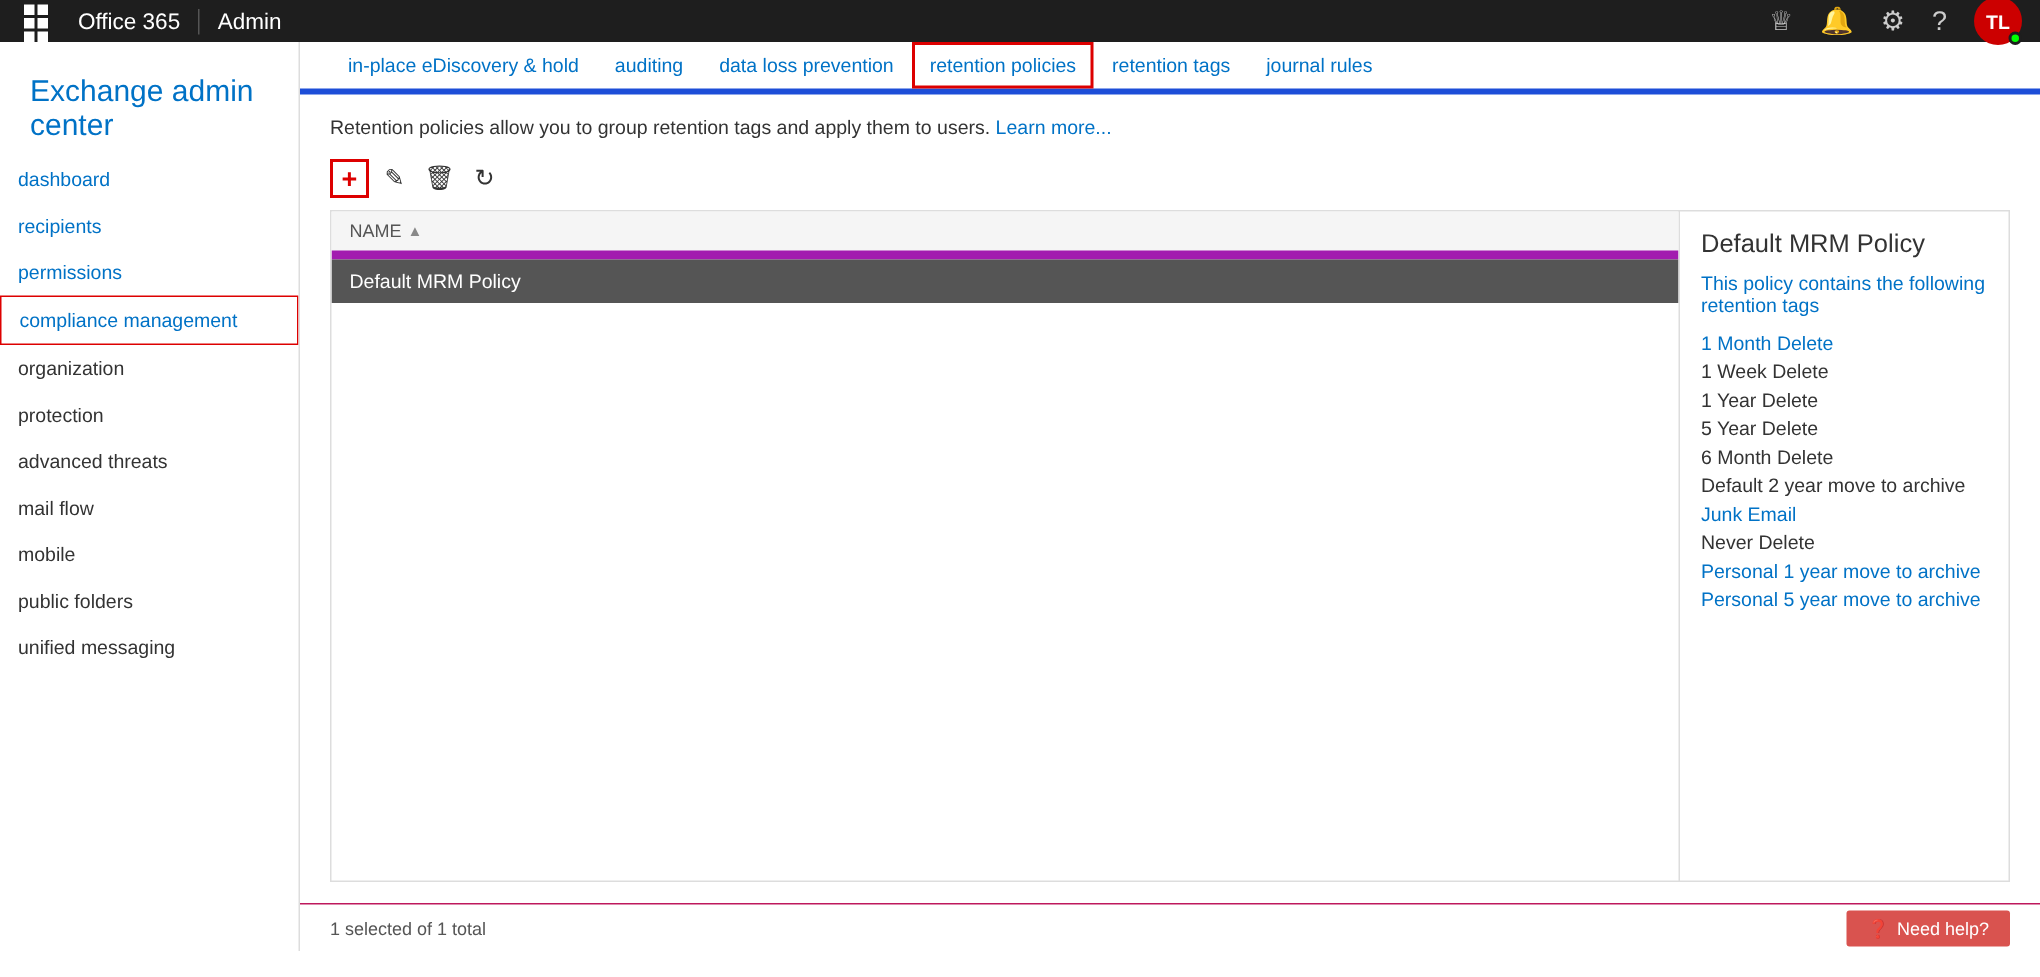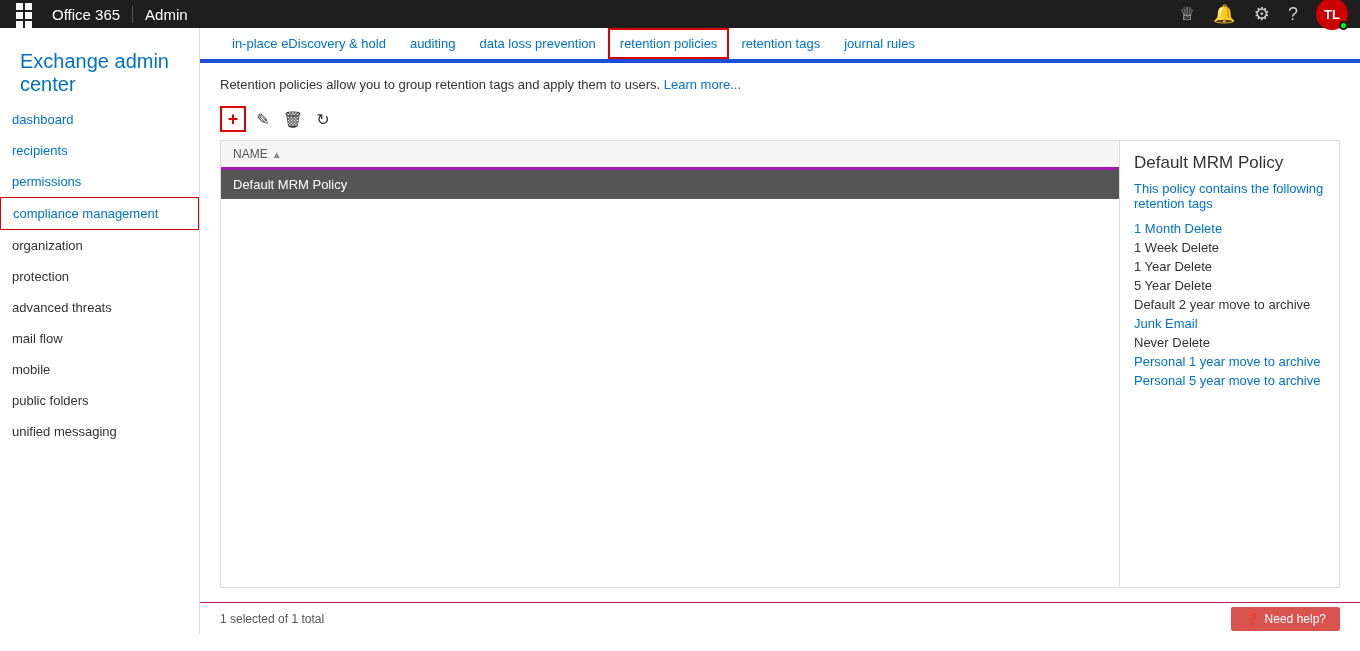--- a/index.html
+++ b/index.html
@@ -164,21 +164,21 @@
 
     .list-panel {
       width: 900px;
       display: flex;
       flex-direction: column;
       border: 1px solid #ddd;
       overflow: hidden;
     }
     .list-header {
       background: #f5f5f5;
-      border-bottom: 3px solid #a21caf;
+      border-bottom: 6px solid #a21caf;
       padding: 6px 12px;
       font-size: 12px;
       color: #555;
       display: flex;
       align-items: center;
       gap: 4px;
     }
     .list-header-arrow {
       font-size: 10px; color: #888;
     }
@@ -340,20 +340,21 @@
         </div>
 
         <div class="detail-panel">
           <div class="detail-title">Default MRM Policy</div>
           <div class="detail-scrollable">
             <div class="detail-subtitle">This policy contains the following retention tags</div>
             <span class="detail-tag">1 Month Delete</span>
             <span class="detail-tag black">1 Week Delete</span>
             <span class="detail-tag black">1 Year Delete</span>
             <span class="detail-tag black">5 Year Delete</span>
+            <span class="detail-tag black">6 Month Delete</span>
             <span class="detail-tag black">Default 2 year move to archive</span>
             <span class="detail-tag">Junk Email</span>
             <span class="detail-tag black">Never Delete</span>
             <span class="detail-tag">Personal 1 year move to archive</span>
             <span class="detail-tag">Personal 5 year move to archive</span>
           </div>
         </div>
       </div>
     </div>
 

